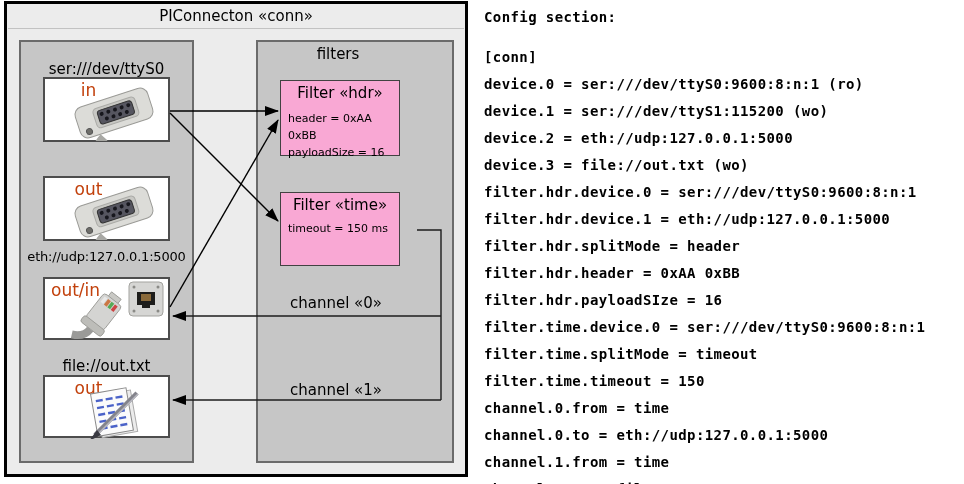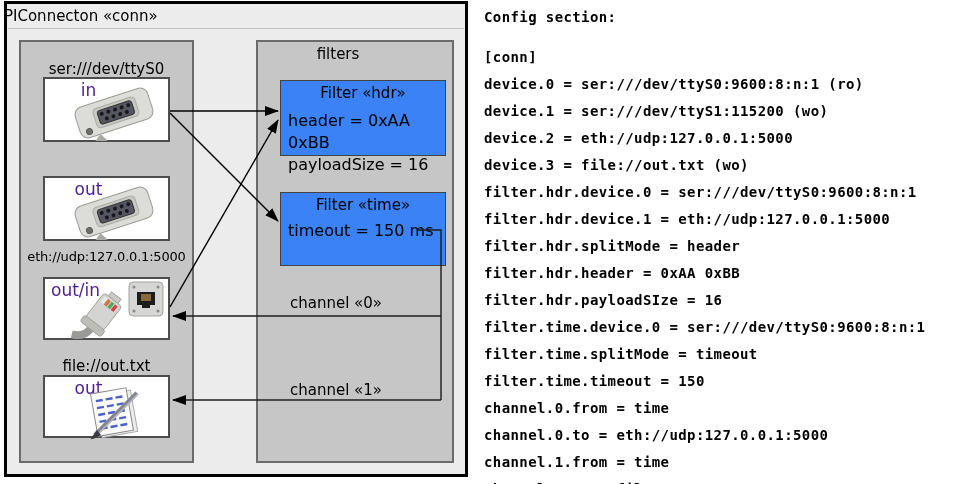--- a/index.html
+++ b/index.html
@@ -2,45 +2,45 @@
 <html><head>
 <meta charset="utf-8">
 <style>
   html,body{margin:0;padding:0;background:#fff;}
   #stage{position:relative;width:964px;height:484px;background:#fff;overflow:hidden;
          font-family:"DejaVu Sans","Liberation Sans",sans-serif;color:#000;}
 
   
   .outer-box{position:absolute;left:4px;top:1px;width:464px;height:476px;
              box-sizing:border-box;border:3px solid #000;background:#ececec;}
-  .diagram-title{position:absolute;left:4px;top:7px;width:464px;
+  .diagram-title{position:absolute;left:4px;top:7px;width:464px;text-align:center;
                  font-size:15px;color:#000;}
   .title-sep{position:absolute;left:8px;top:28px;width:456px;height:1px;background:#c2c2c2;}
 
   
   .panel{position:absolute;box-sizing:border-box;background:#c6c6c6;border:2px solid #6b6b6b;}
   .devices-panel{left:19px;top:40px;width:175px;height:423px;}
   .filters-panel{left:256px;top:40px;width:198px;height:423px;}
   .filters-title{position:absolute;left:239px;top:45px;width:198px;text-align:center;font-size:15px;}
 
   
   .dev-label{position:absolute;left:19px;width:175px;text-align:center;font-size:15px;}
   .dev-label.small{font-size:13px;letter-spacing:-0.2px;}
   .dev-box{position:absolute;left:43px;width:127px;box-sizing:border-box;
            background:#fff;border:2px solid #4d4d4d;}
-  .dev-dir{position:absolute;top:1px;left:0;right:0;text-align:center;font-size:17px;color:#4c1d95;}
+  .dev-dir{position:absolute;top:1px;left:0;right:0;text-align:center;font-size:17px;color:#c2410c;}
   .dev-dir.left{text-align:left;left:6px;right:auto;}
   .dev-dir.shift{right:36px;}
   .dev-icon{position:absolute;pointer-events:none;}
 
   
-  .filter-box{position:absolute;left:280px;width:166px;box-sizing:border-box;
-              background:#3b82f6;border:1.5px solid #424242;}
+  .filter-box{position:absolute;left:280px;width:120px;box-sizing:border-box;
+              background:#f9a8d4;border:1.5px solid #424242;}
   .filter-title{text-align:center;font-size:15px;margin-top:3px;}
-  .filter-props{margin:8px 0 0 7px;font-size:16px;line-height:22px;white-space:pre-line;}
+  .filter-props{margin:8px 0 0 7px;font-size:11px;line-height:17px;white-space:pre-line;}
 
   
   .channel-label{position:absolute;width:130px;font-size:15px;}
 
   
   #lines{position:absolute;left:0;top:0;width:470px;height:480px;pointer-events:none;}
 
   
   .config{position:absolute;left:484px;top:8px;width:478px;
           font-family:"DejaVu Sans Mono","Liberation Mono",monospace;

